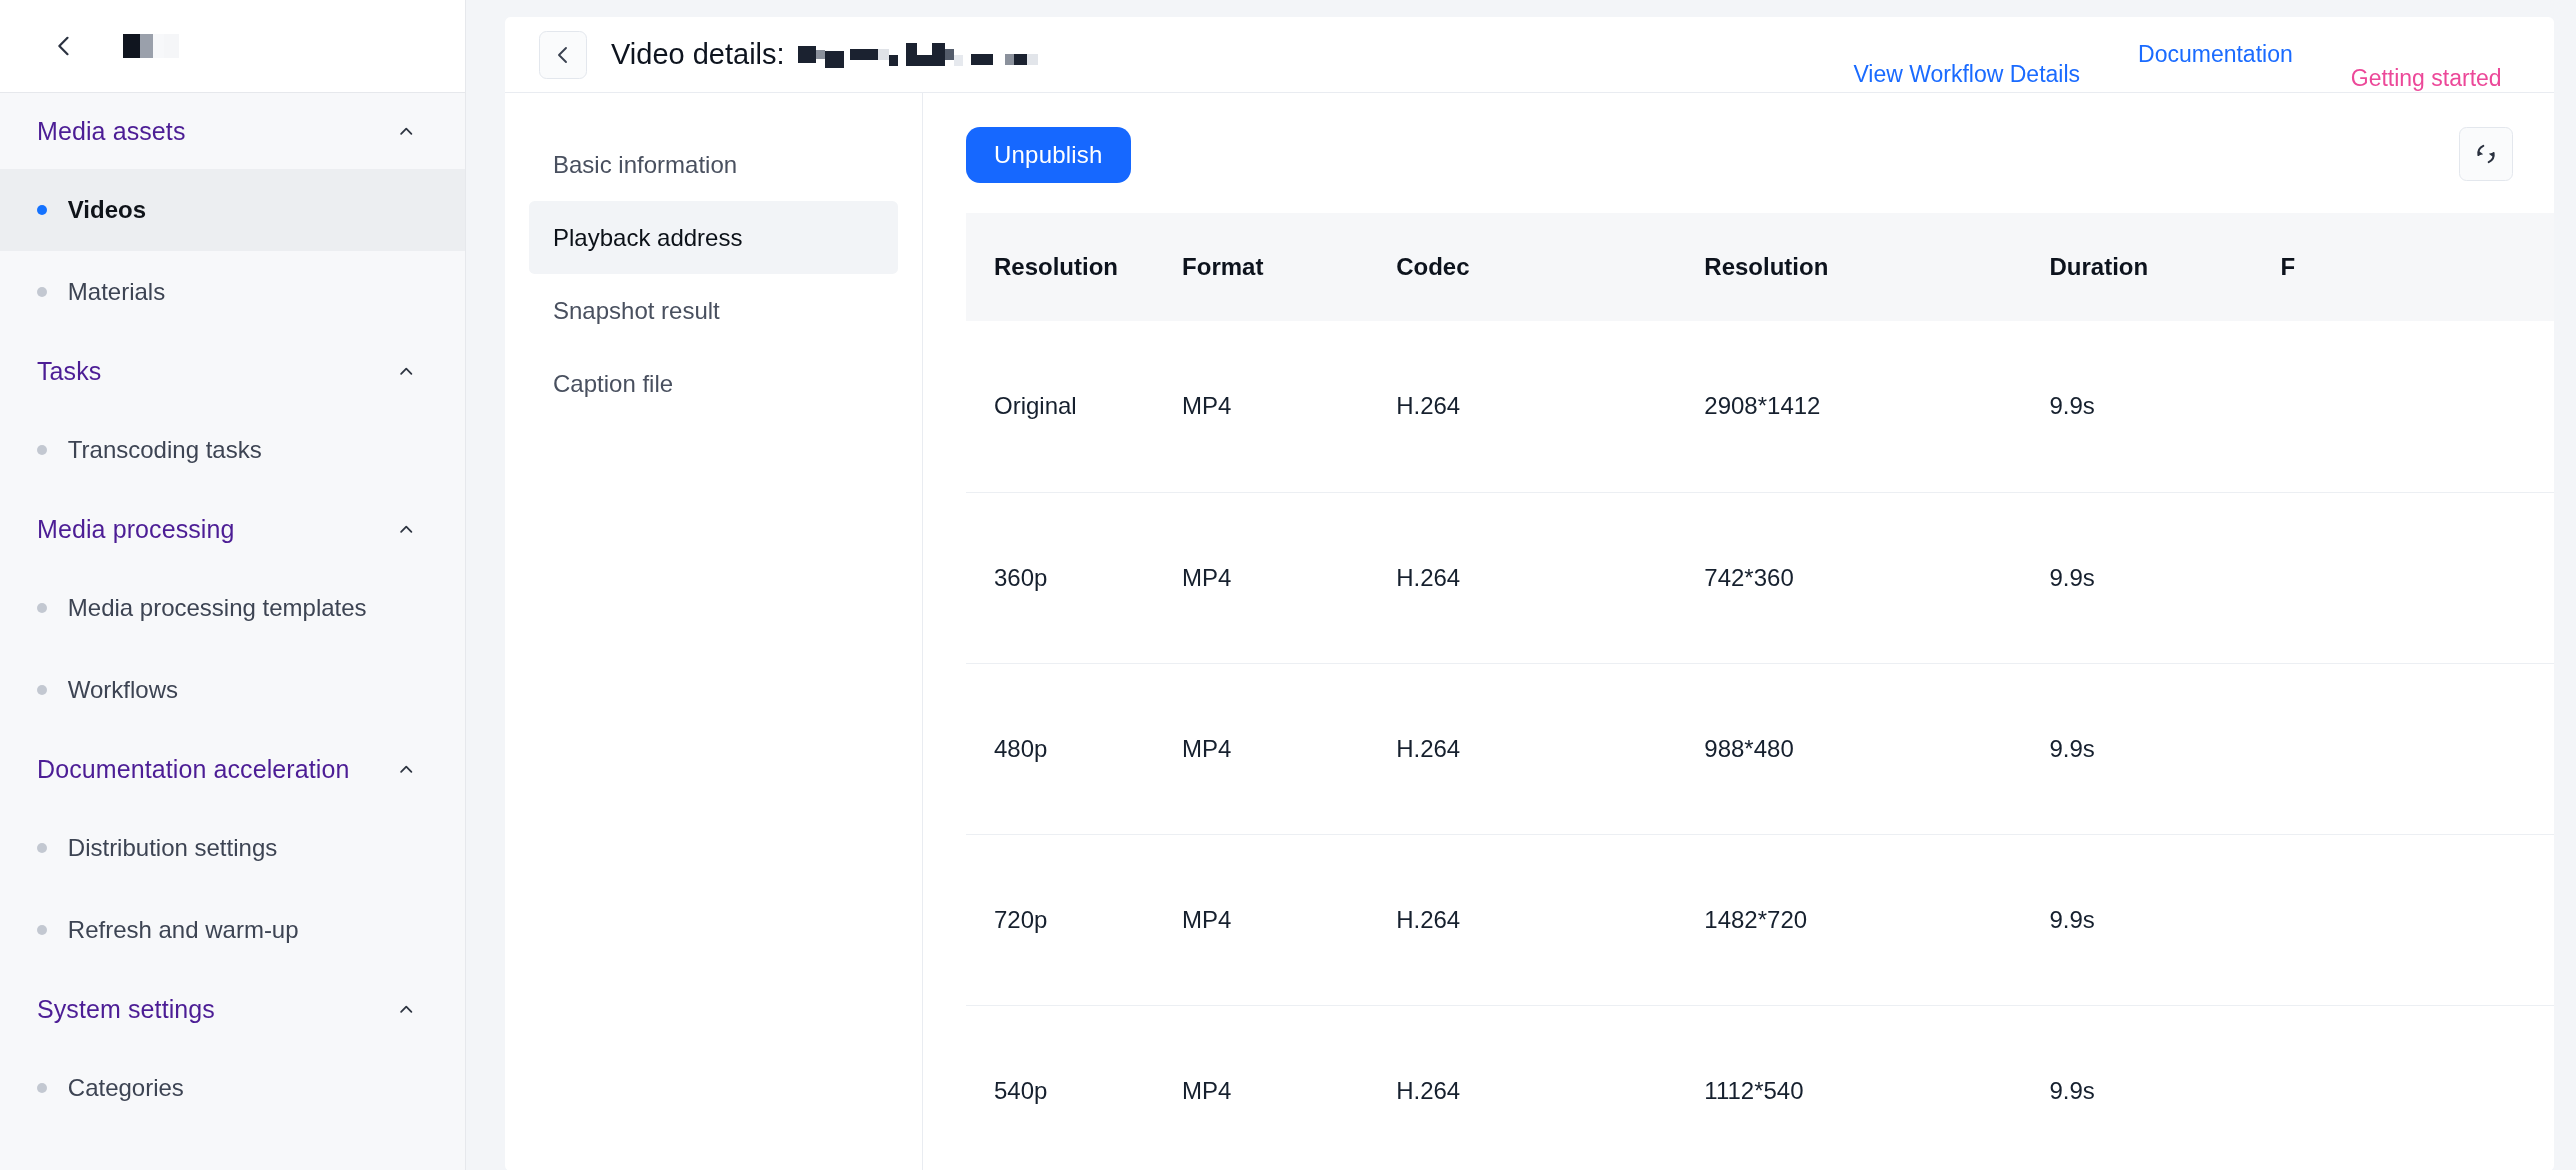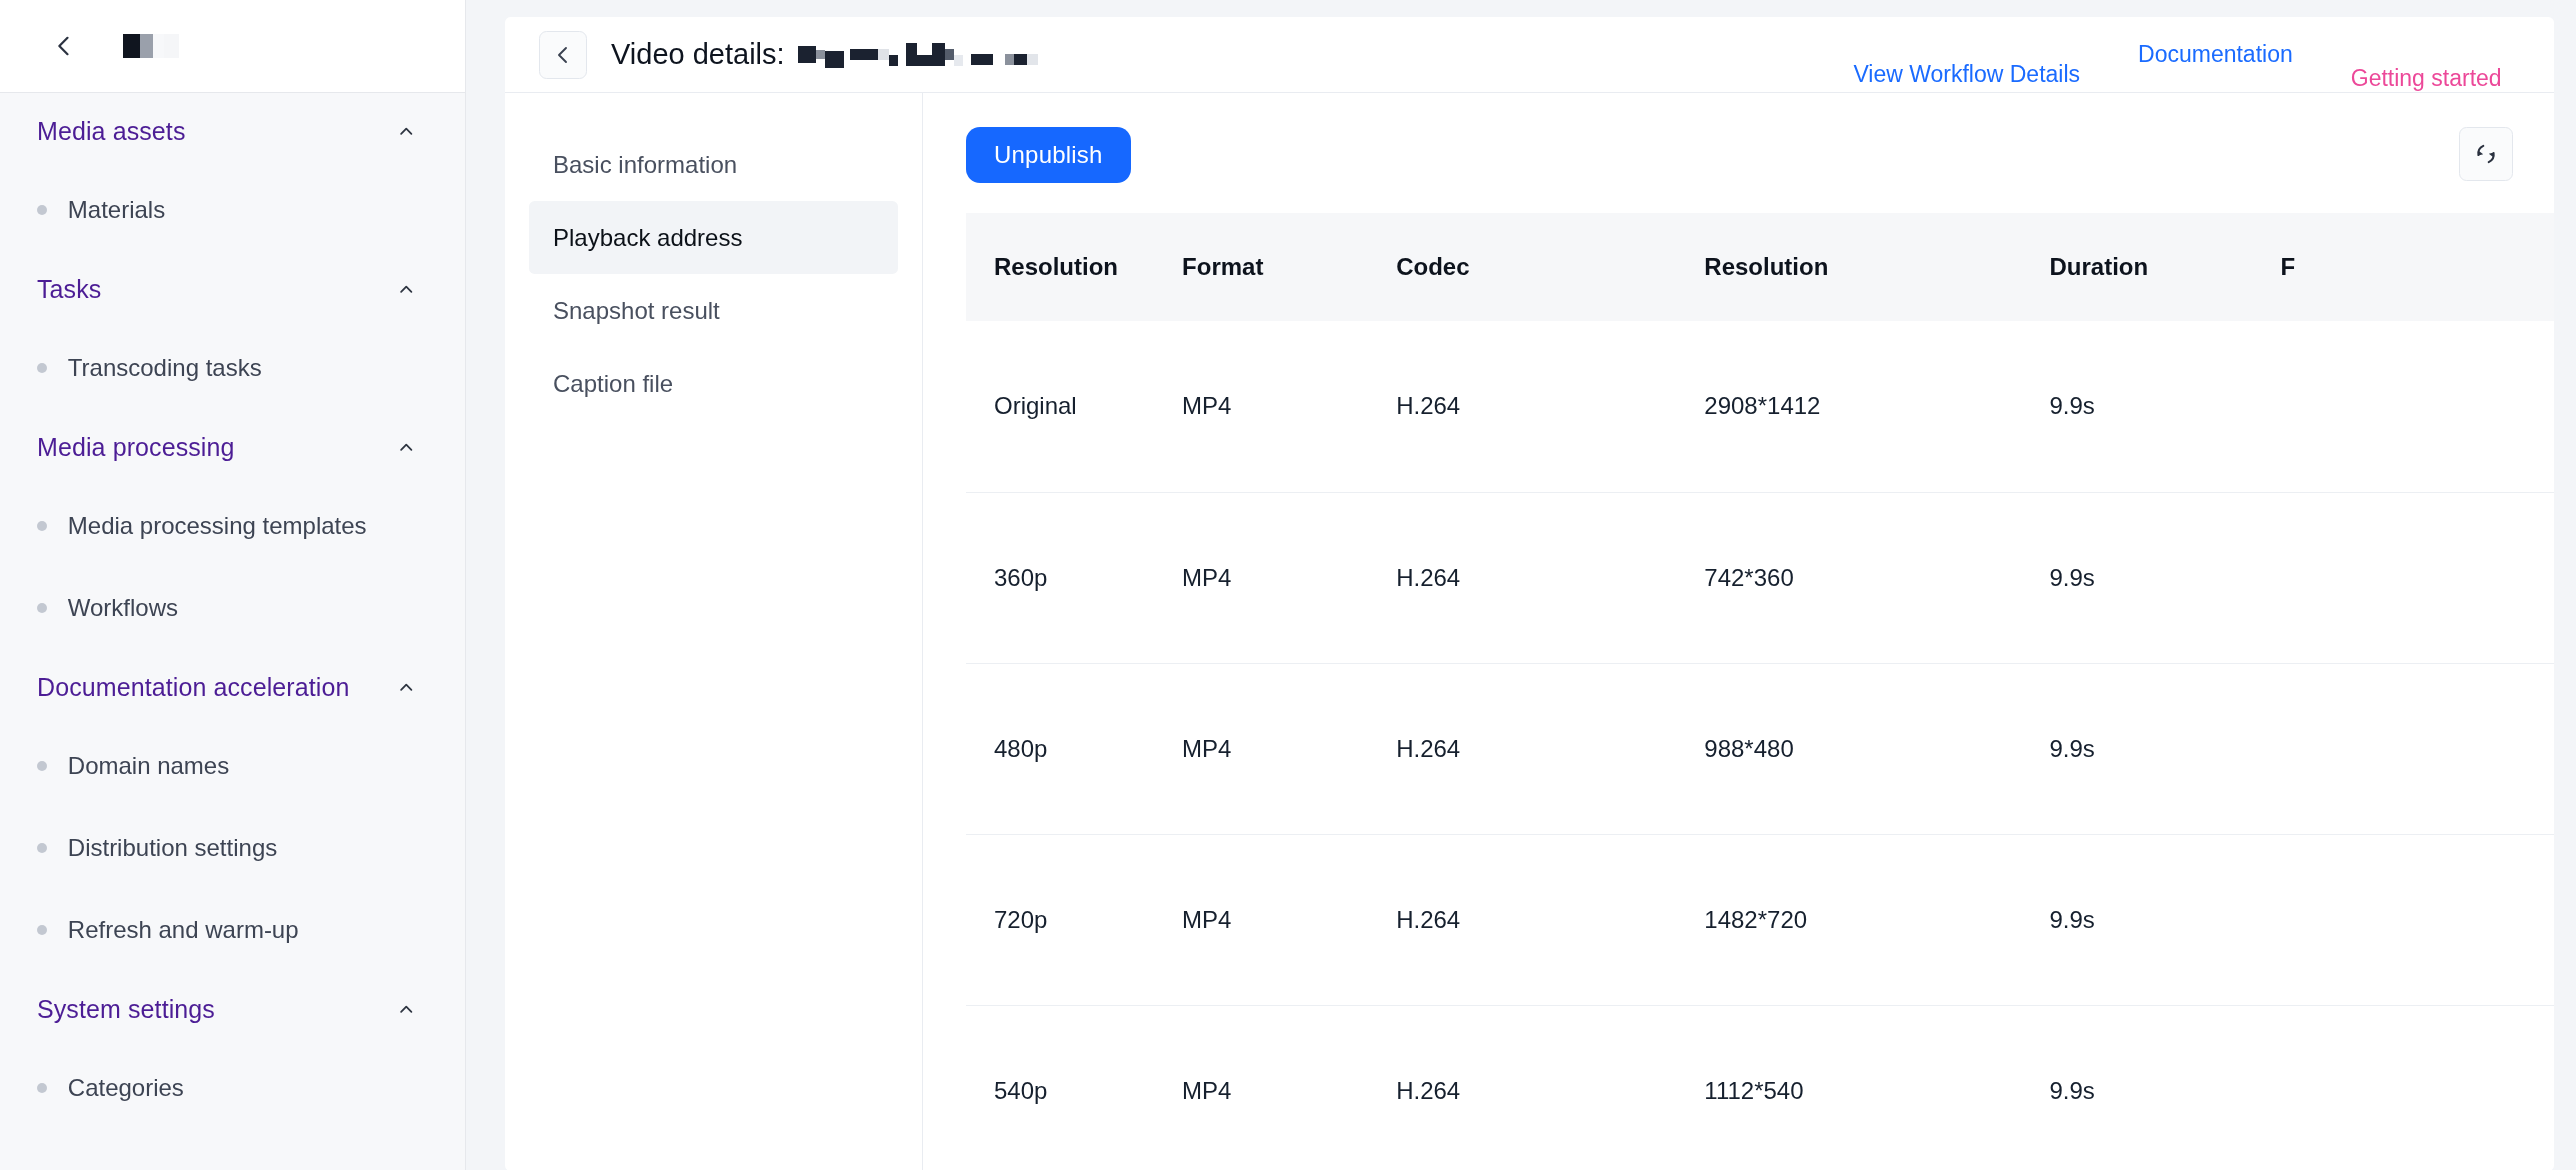--- a/index.html
+++ b/index.html
@@ -279,20 +279,24 @@
     </div>
     <div class="nav-scroll" id="sidebar-nav">
         <div class="nav-group-title">
           <span>Media assets</span>
           <span class="caret">
             <svg width="20.5" height="20.5" viewBox="0 0 24 24" fill="none" stroke="#2f3642" stroke-width="2.1" stroke-linecap="round" stroke-linejoin="round">
               <polyline points="6 15 12 9 18 15"></polyline>
             </svg>
           </span>
         </div>
+        <div class="nav-item active">
+          <span class="dot"></span>
+          <span>Videos</span>
+        </div>
         <div class="nav-item">
           <span class="dot"></span>
           <span>Materials</span>
         </div>
         <div class="nav-group-title">
           <span>Tasks</span>
           <span class="caret">
             <svg width="20.5" height="20.5" viewBox="0 0 24 24" fill="none" stroke="#2f3642" stroke-width="2.1" stroke-linecap="round" stroke-linejoin="round">
               <polyline points="6 15 12 9 18 15"></polyline>
             </svg>
@@ -318,24 +322,20 @@
           <span class="dot"></span>
           <span>Workflows</span>
         </div>
         <div class="nav-group-title">
           <span>Documentation acceleration</span>
           <span class="caret">
             <svg width="20.5" height="20.5" viewBox="0 0 24 24" fill="none" stroke="#2f3642" stroke-width="2.1" stroke-linecap="round" stroke-linejoin="round">
               <polyline points="6 15 12 9 18 15"></polyline>
             </svg>
           </span>
-        </div>
-        <div class="nav-item">
-          <span class="dot"></span>
-          <span>Domain names</span>
         </div>
         <div class="nav-item">
           <span class="dot"></span>
           <span>Distribution settings</span>
         </div>
         <div class="nav-item">
           <span class="dot"></span>
           <span>Refresh and warm-up</span>
         </div>
         <div class="nav-group-title">

